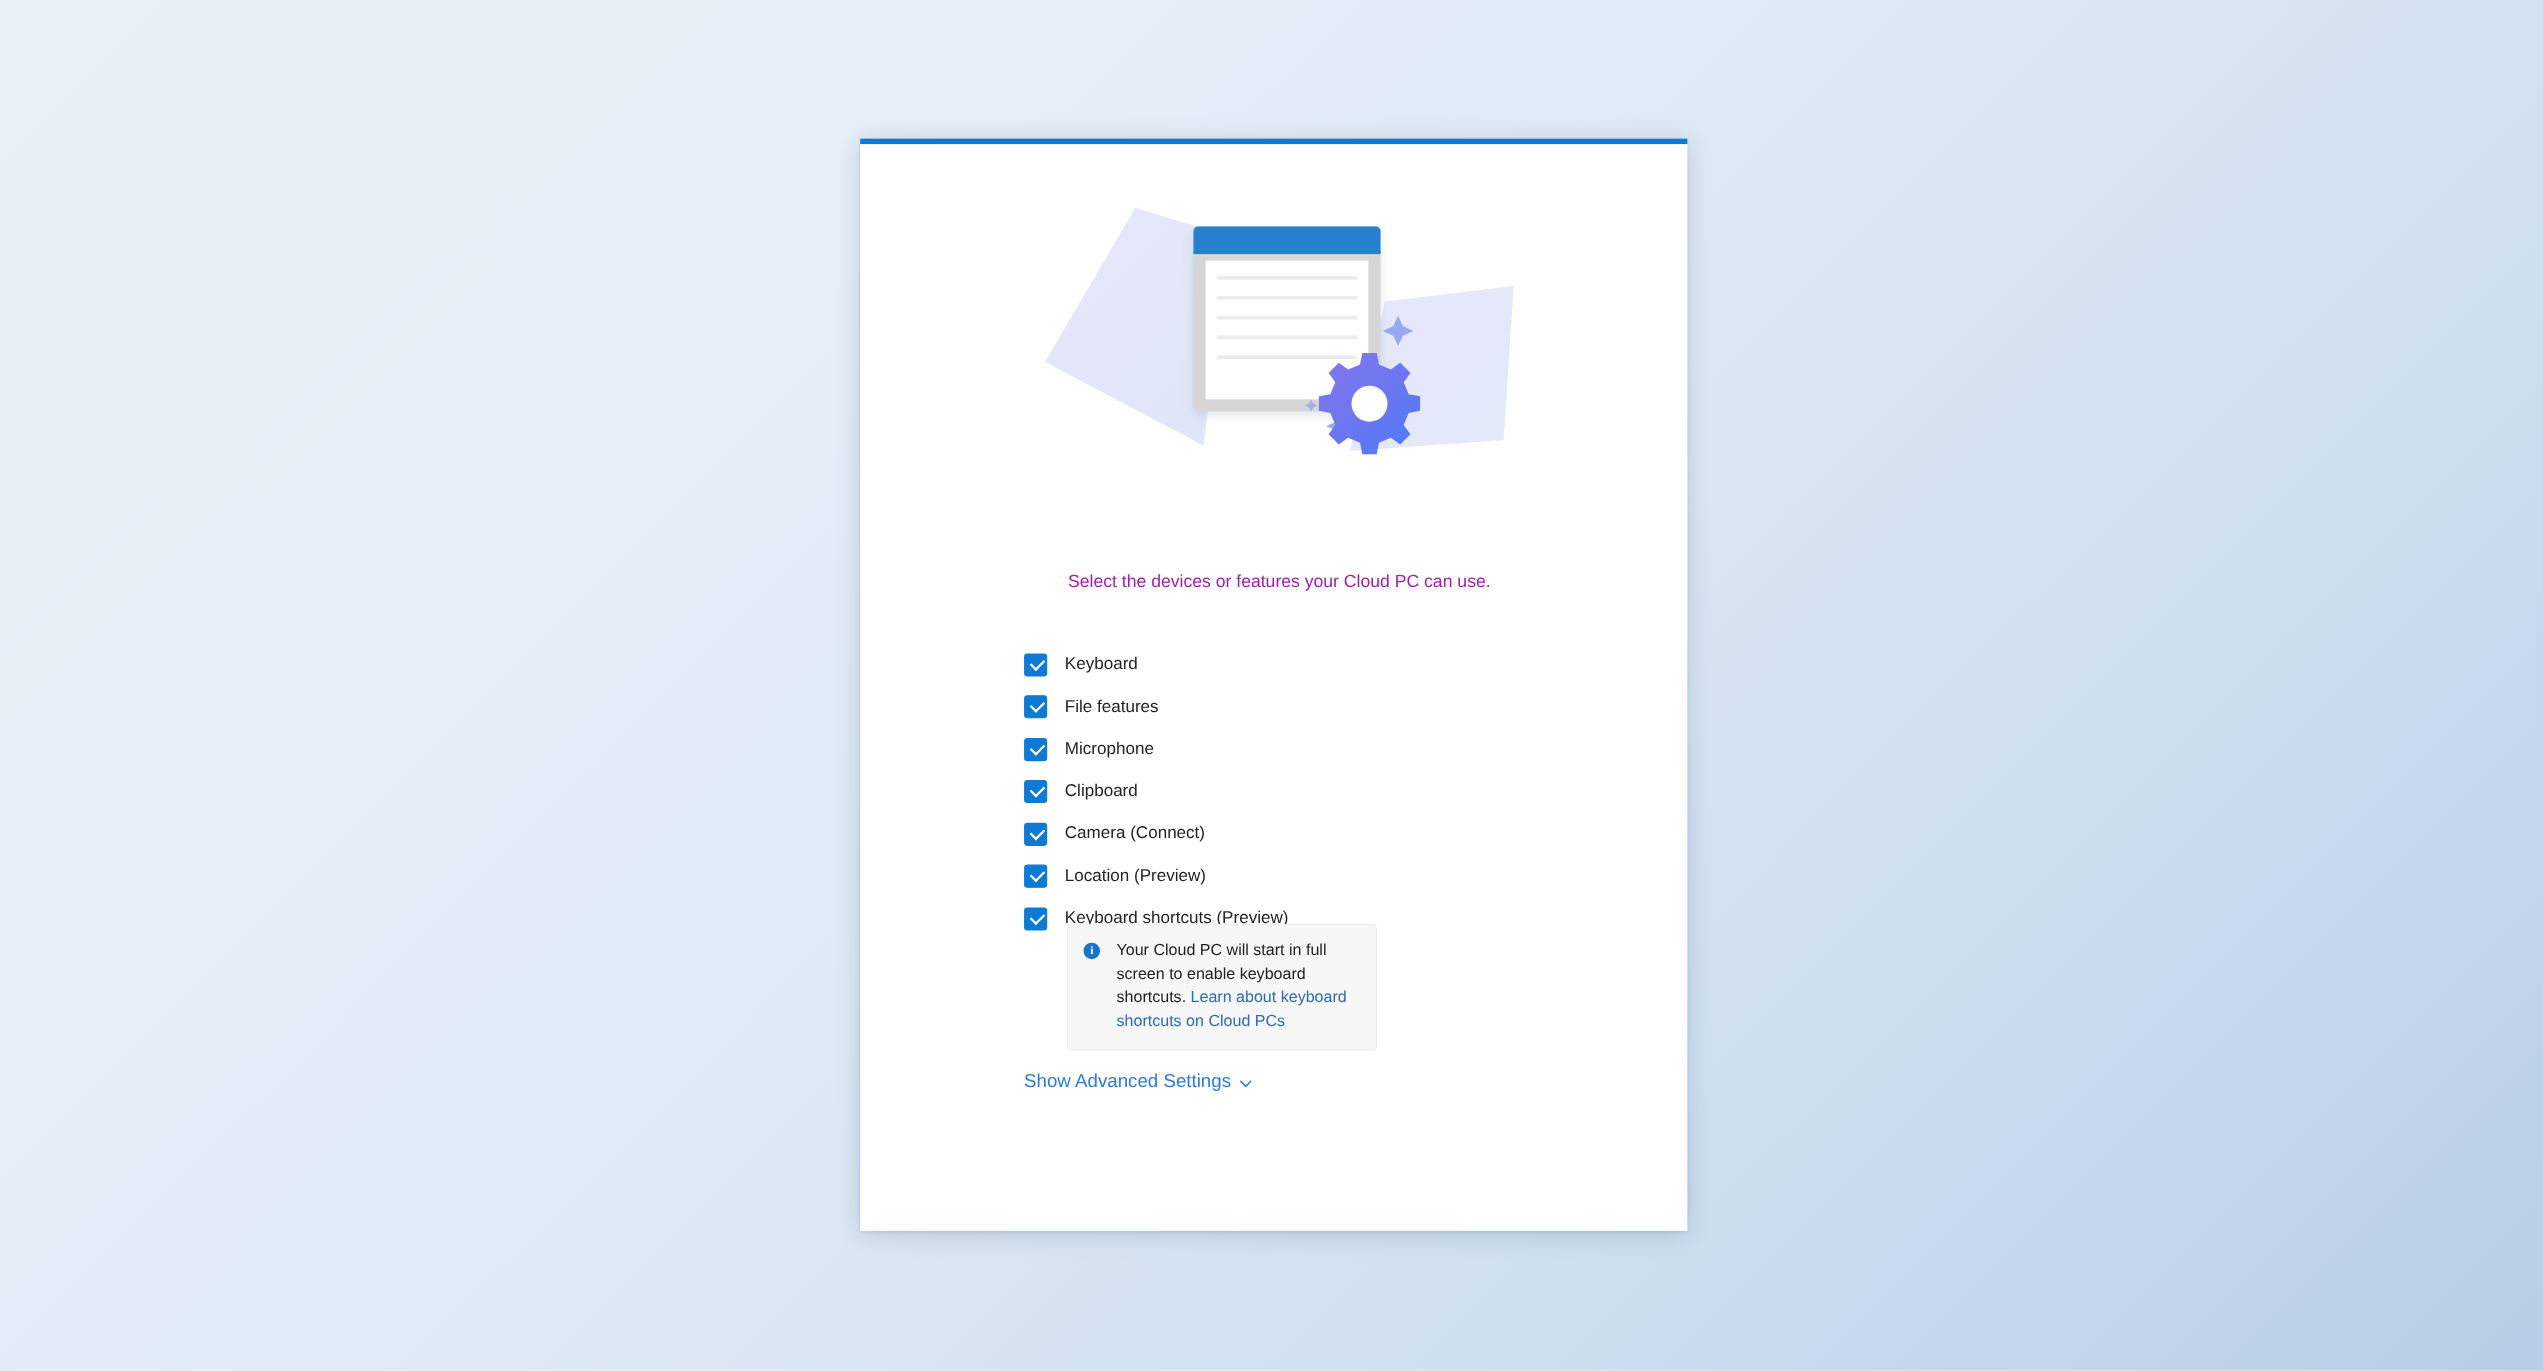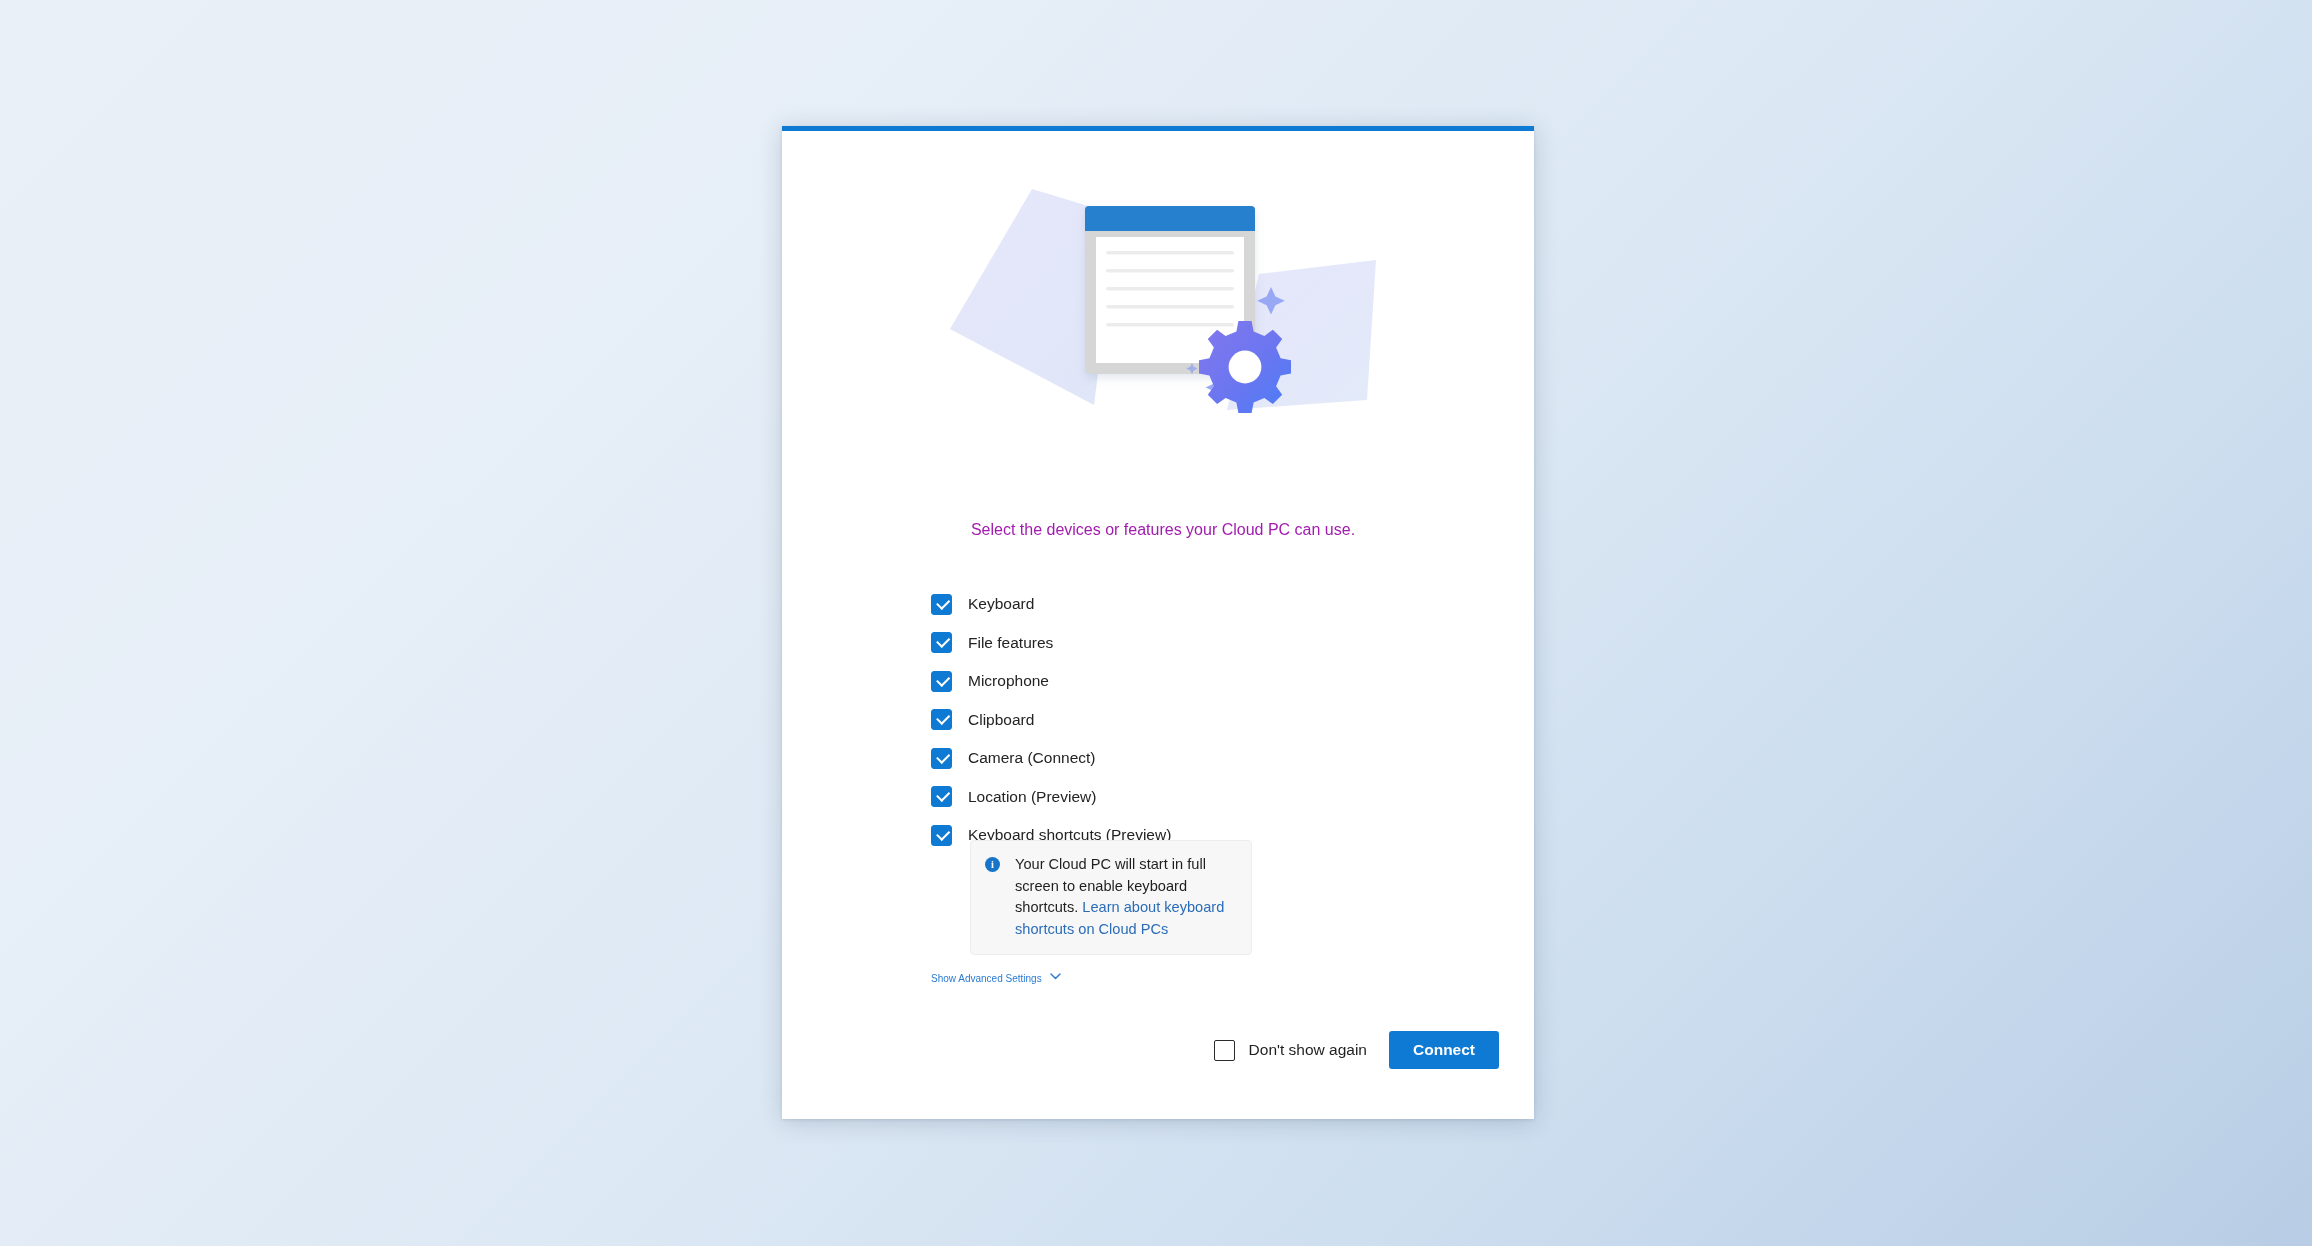--- a/index.html
+++ b/index.html
@@ -156,21 +156,21 @@
   }
 
   
   .advanced {
     position: absolute;
     top: 842px;
     left: 149px;
     display: flex;
     align-items: center;
     color: #2b7cd3;
-    font-size: 10px;
+    font-size: 17px;
     cursor: pointer;
   }
   .chev {
     margin-left: 8px;
     display: inline-block;
     width: 11px;
     height: 11px;
     position: relative;
     top: -2px;
   }
@@ -339,22 +339,15 @@
 
     <div class="advanced">
       <span>Show Advanced Settings</span>
       <span class="chev">
         <svg width="11" height="11" viewBox="0 0 11 11" xmlns="http://www.w3.org/2000/svg">
           <path d="M1 3 L5.5 7.6 L10 3" fill="none" stroke="#2b7cd3" stroke-width="1.4" stroke-linecap="round" stroke-linejoin="round"></path>
         </svg>
       </span>
     </div>
 
-    <div class="footer">
-      <label class="dsa">
-        <span class="cb unchecked"></span>
-        <span class="dsa-label">Don't show again</span>
-      </label>
-      <button class="connect-btn">Connect</button>
-    </div>
 
   </div>
 </div>
 
 </body></html>

